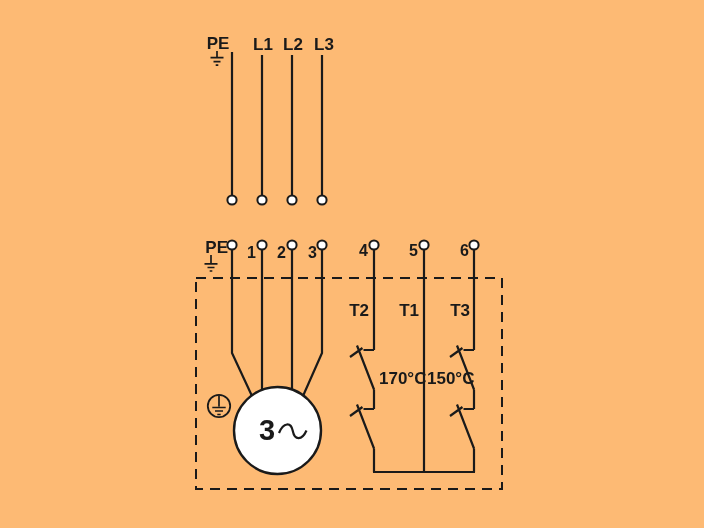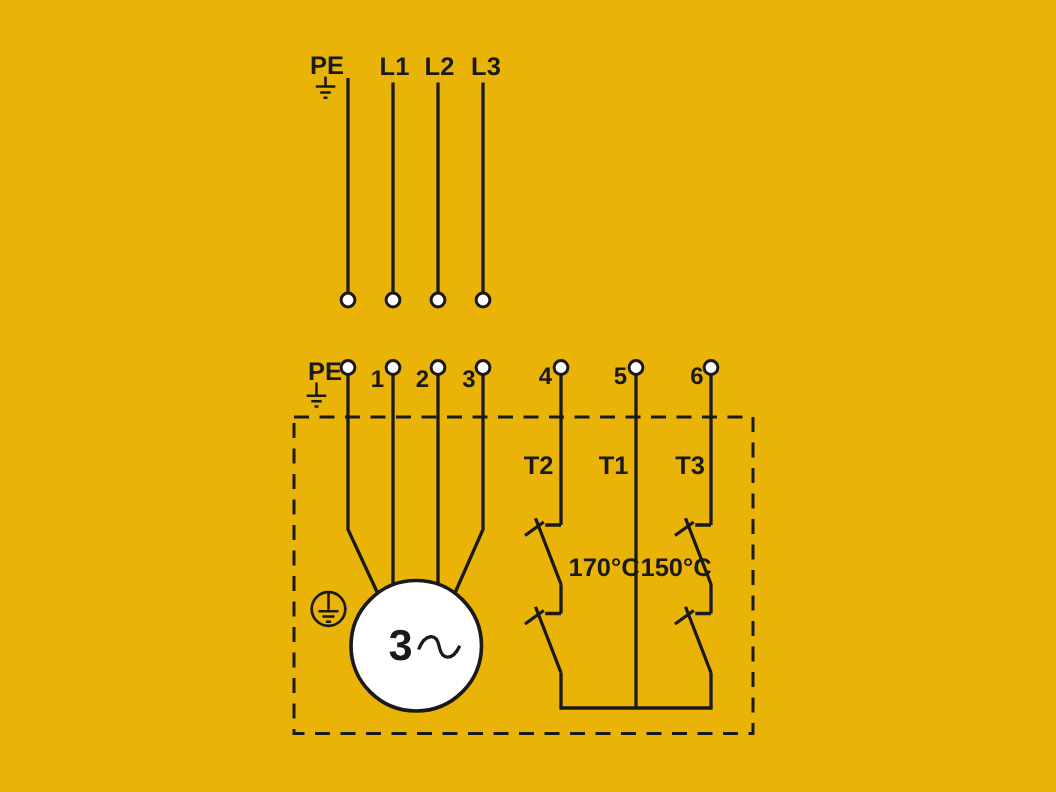--- a/index.html
+++ b/index.html
@@ -1,17 +1,17 @@
 <!DOCTYPE html>
 <html><head>
 <meta charset="utf-8">
 <style>
   html,body { margin:0; padding:0; background:#ffffff; }
   .stage {
-    position:relative; width:704px; height:528px; background:#eab308;
+    position:relative; width:704px; height:528px; background:#fdba74;
     font-family:"Liberation Sans", sans-serif;
   }
   svg { display:block; }
   text { fill:#1a1a1a; font-weight:bold; font-family:"Liberation Sans", sans-serif; }
   .f17 { font-size:17px; }
   .f16 { font-size:16px; }
   .f29 { font-size:29px; }
   .wire   { stroke:#1a1a1a; stroke-width:2.2; fill:none; }
   .sym    { stroke:#1a1a1a; stroke-width:1.7; fill:none; }
   .node   { stroke:#1a1a1a; stroke-width:2; fill:#ffffff; }

